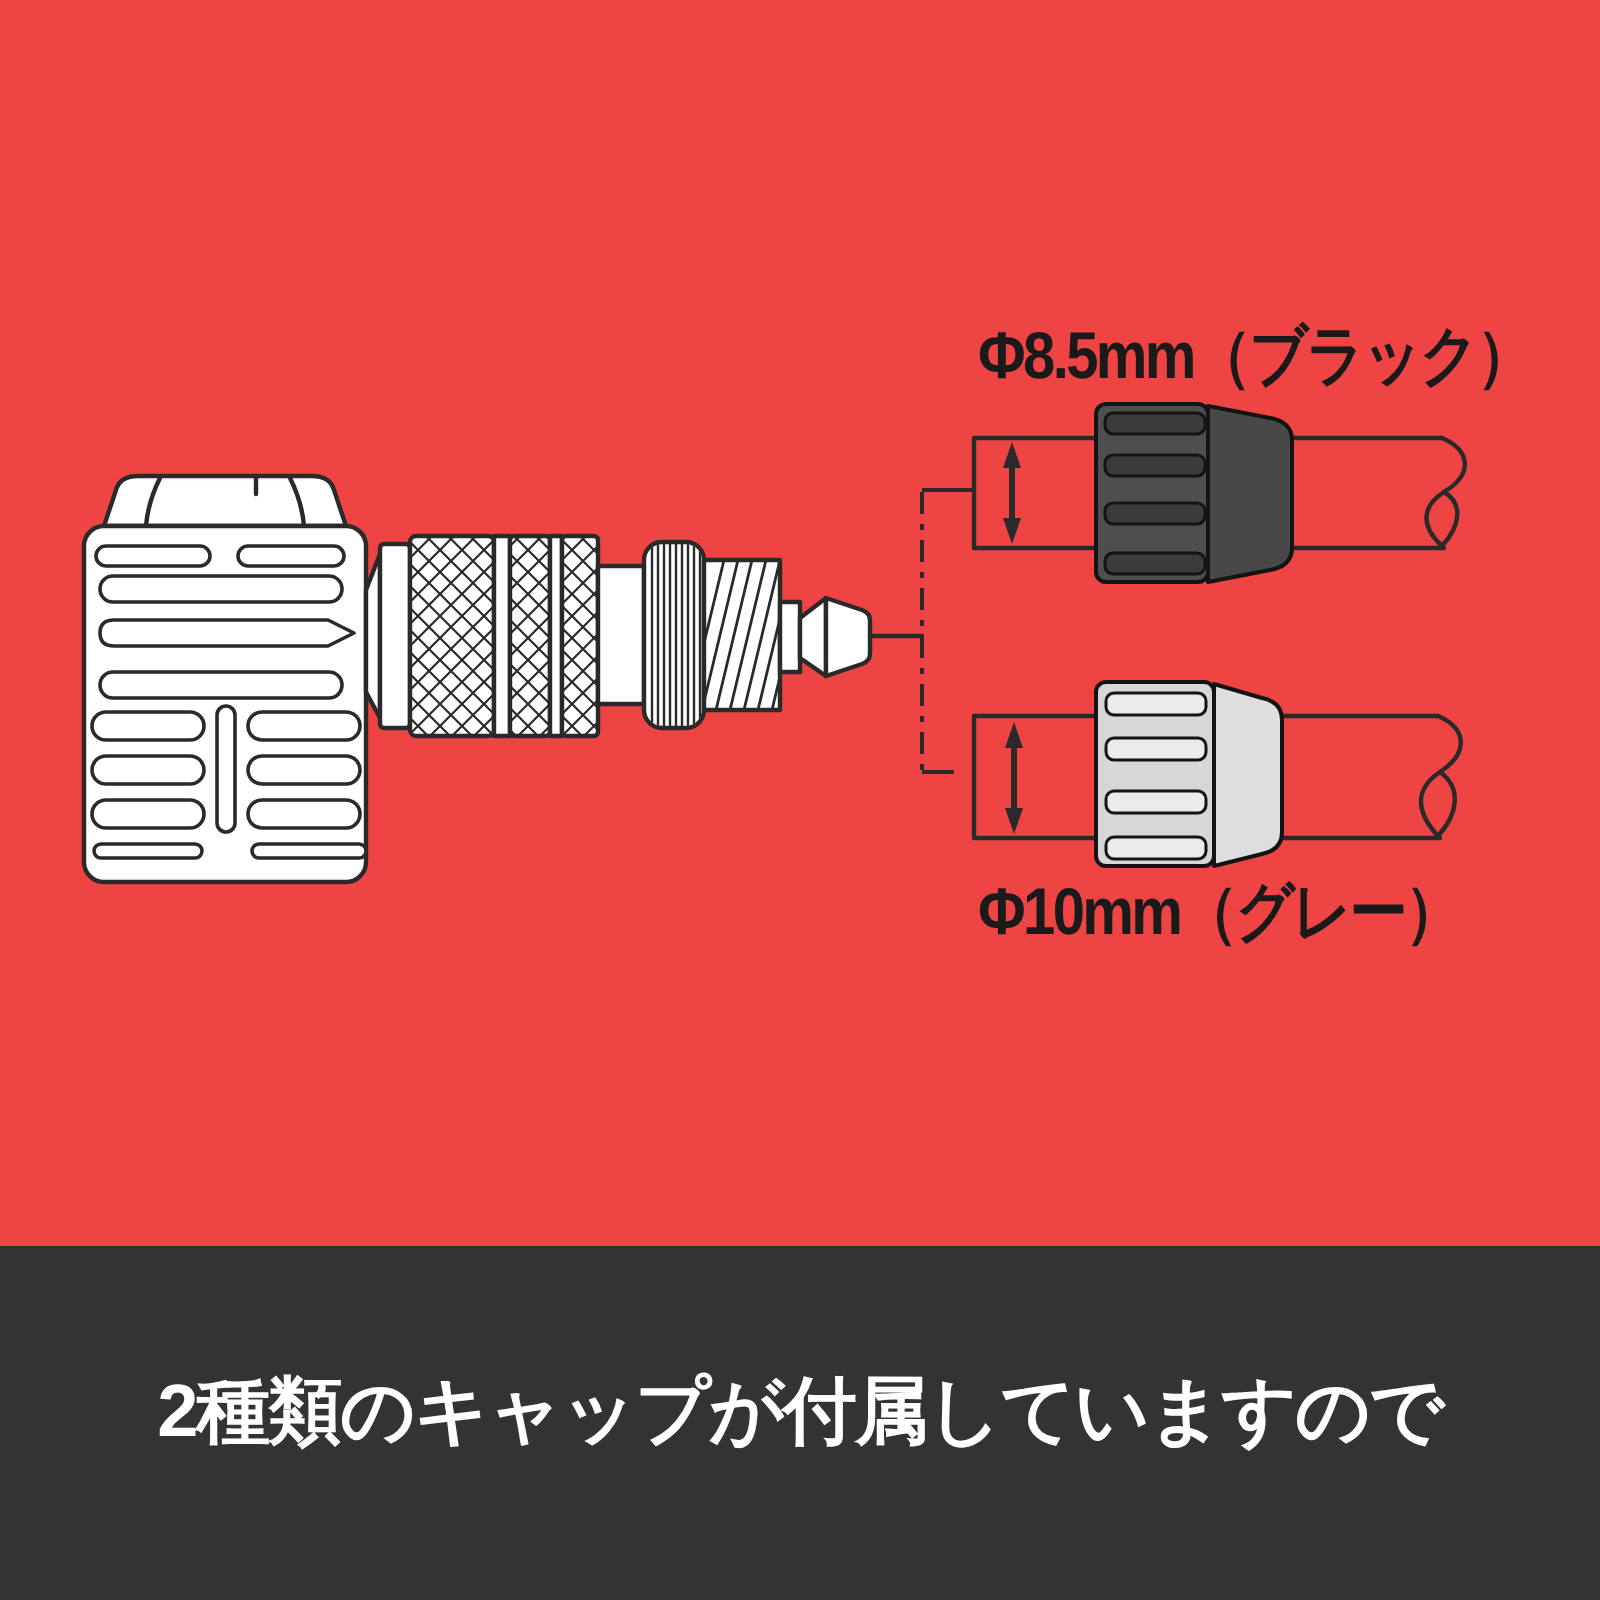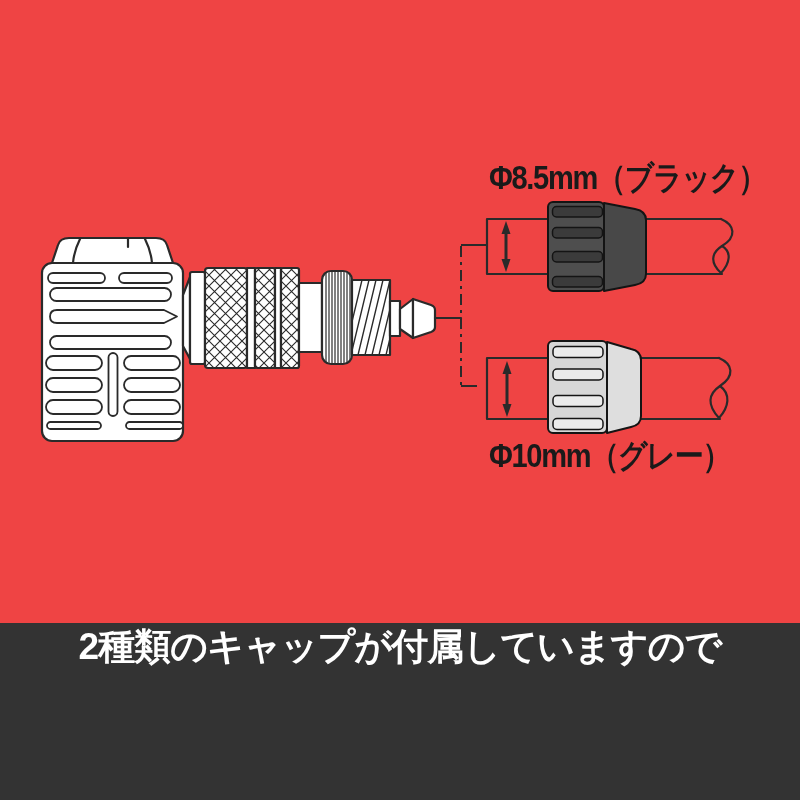--- a/index.html
+++ b/index.html
@@ -27,20 +27,21 @@
   #label-gray  { left: 489px; top: 437px; }
   #banner {
     position: absolute;
     left: 0; top: 623px;
     width: 800px; height: 177px;
     background: #333333;
     color: #ffffff;
     display: flex;
     flex-direction: column;
     align-items: center;
+    justify-content: center;
     padding-bottom: 12px;
     box-sizing: border-box;
     font-weight: bold;
     font-size: 37px;
     line-height: 48px;
     letter-spacing: -1px;
     text-align: center;
   }
 </style>
 </head>

